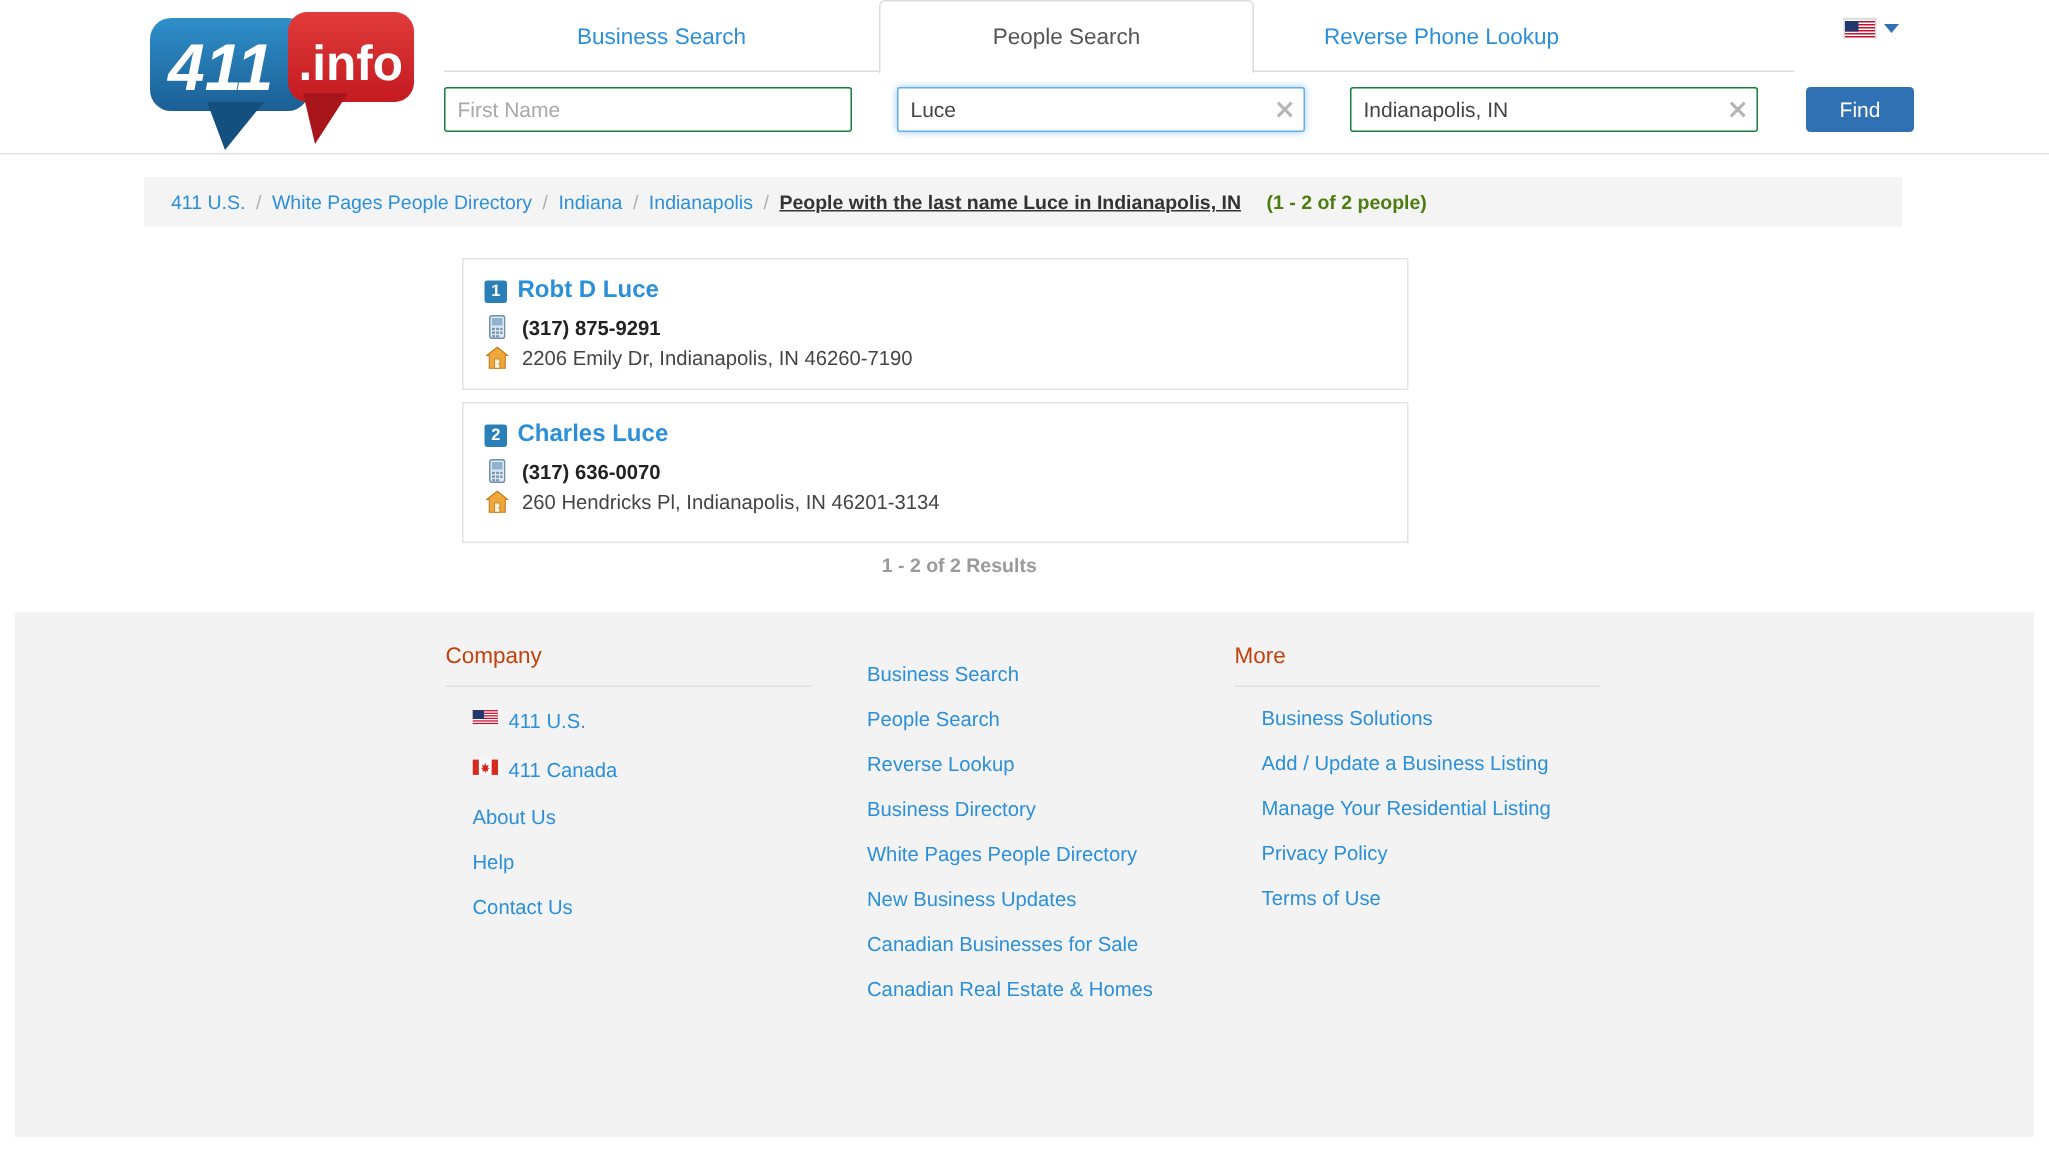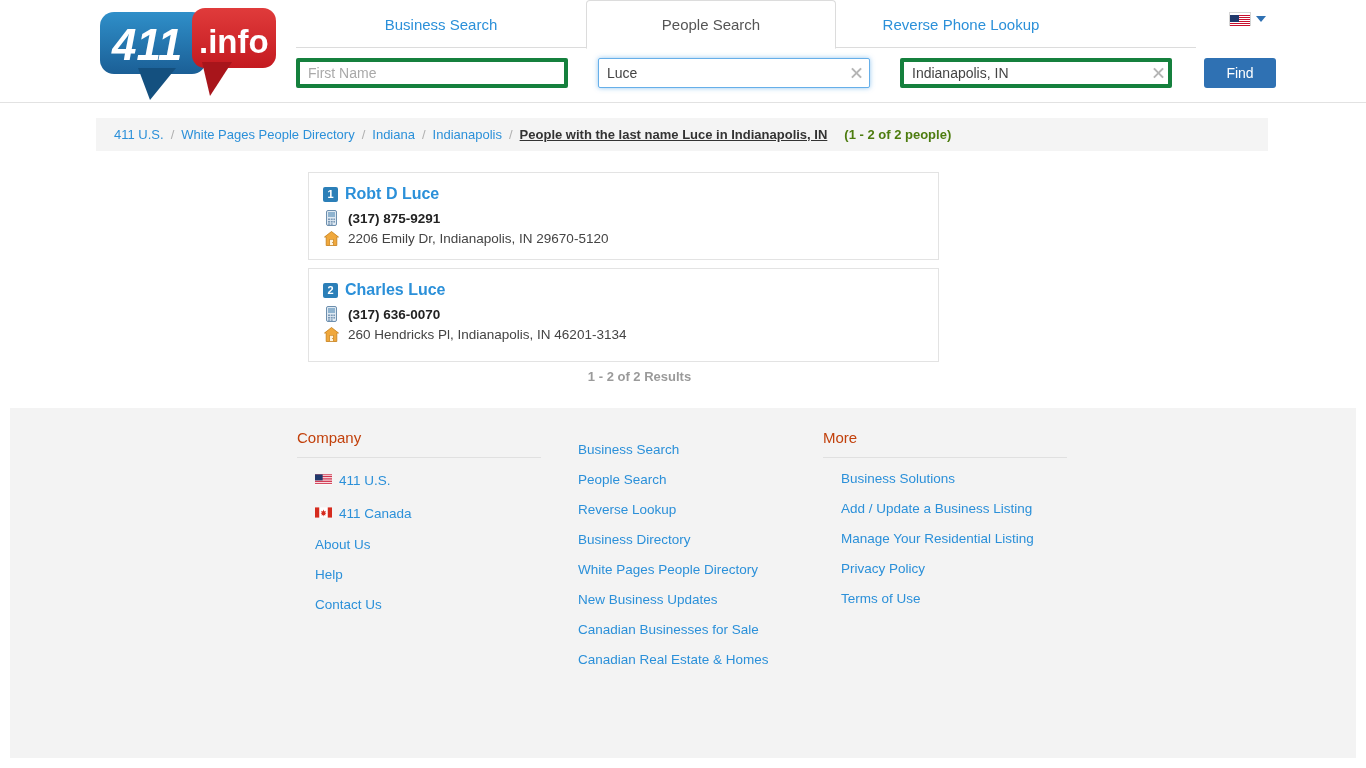--- a/index.html
+++ b/index.html
@@ -77,21 +77,21 @@
     height: 30px;
     margin-right: 30px;
   }
   .field input {
     width: 100%;
     height: 30px;
     padding: 4px 26px 4px 8px;
     font-size: 14px;
     color: #444;
     font-family: "Liberation Sans", sans-serif;
-    border: 4px solid #15803d;
+    border: 1px solid #15803d;
     border-radius: 2px;
     background: #fff;
     outline: none;
   }
   .field input::placeholder { color: #a9a9a9; }
   .field.f1 { width: 272px; }
   .field.f2 { width: 272px; }
   .field.f3 { width: 272px; margin-right: 32px; }
   .field.focused input {
     border: 1px solid #66afe9;
@@ -337,21 +337,21 @@
       <span class="phone">(317) 875-9291</span>
     </div>
     <div class="row">
       <span class="ico">
         <svg width="15" height="15" viewBox="0 0 15 15" xmlns="http://www.w3.org/2000/svg">
           <polygon points="7.5,0.5 14.5,6 12.8,6 12.8,14.5 2.2,14.5 2.2,6 0.5,6" fill="#f0a83c" stroke="#c47d18" stroke-width="0.8"></polygon>
           <rect x="5.7" y="8.3" width="3.6" height="6.2" fill="#fdf3df" stroke="#c47d18" stroke-width="0.6"></rect>
           <circle cx="8.6" cy="11.6" r="0.5" fill="#c47d18"></circle>
         </svg>
       </span>
-      <span class="addr">2206 Emily Dr, Indianapolis, IN 29670-5120</span>
+      <span class="addr">2206 Emily Dr, Indianapolis, IN 46260-7190</span>
     </div>
   </div>
 
   <div class="card">
     <div class="nameline">
       <span class="rank">2</span>
       <a class="pname">Charles Luce</a>
     </div>
     <div class="row">
       <span class="ico">

